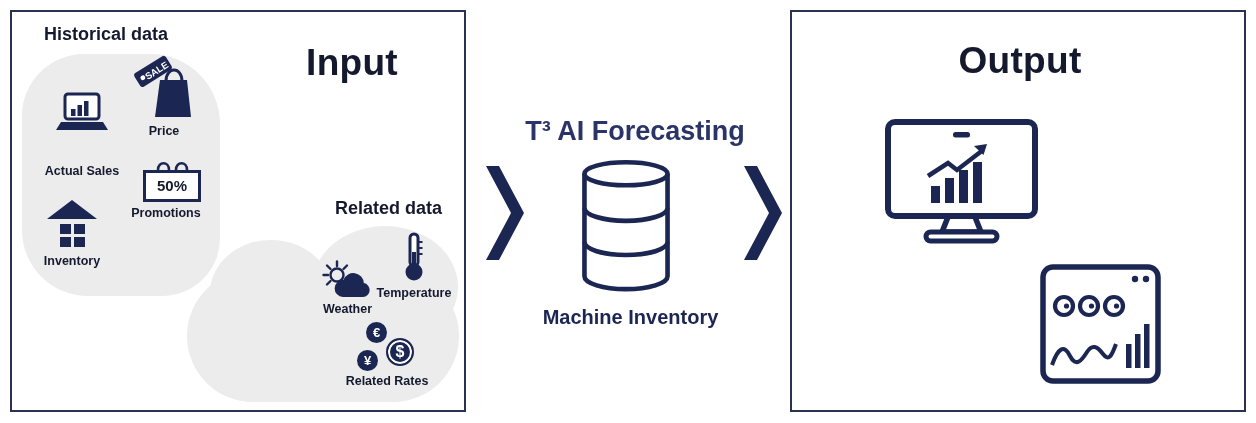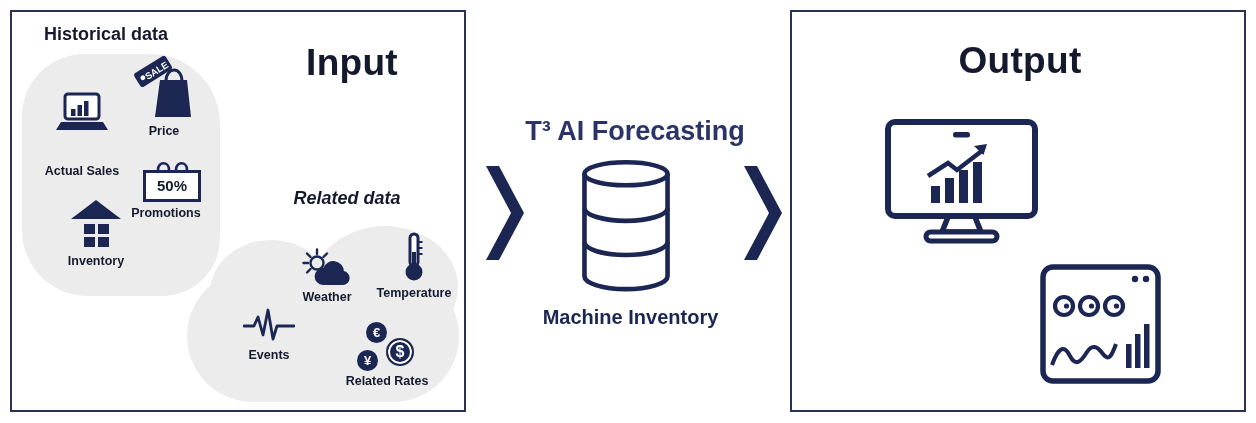--- a/index.html
+++ b/index.html
@@ -31,39 +31,39 @@
     letter-spacing:0.3px;
   }
   #input-title  { left:245px; top:30px; width:190px; }
   #output-title { left:133px; top:28px; width:190px; }
 
   .section-label {
     position:absolute; font-size:18px; font-weight:600; color:var(--heading);
     z-index:2; white-space:nowrap;
   }
   #historical-label { left:32px; top:12px; }
-  #related-label    { left:240px; top:176px; width:190px; text-align:center;font-style:italic; }
+  #related-label    { left:240px; top:186px; width:190px; text-align:right; }
 
   .blob { position:absolute; background:var(--panel_gray); z-index:0; }
   #historical-blob { left:10px; top:42px; width:198px; height:242px; border-radius:62px 70px 58px 66px; }
   #cloud-main   { left:175px; top:258px; width:272px; height:132px; border-radius:66px; }
   #cloud-bump-l { left:198px; top:228px; width:122px; height:106px; border-radius:50%; }
   #cloud-bump-r { left:300px; top:214px; width:146px; height:122px; border-radius:50%; }
 
   .icon-group {
     position:absolute; display:flex; flex-direction:column; align-items:center;
     gap:4px; z-index:2; color:var(--navy); text-align:center;
   }
   .icon-label { font-size:12.5px; font-weight:700; color:var(--heading); white-space:nowrap; }
 
   #actual-sales-item { left:28px;  top:80px;  width:84px;gap:32px; }
   #price-item        { left:108px; top:42px;  width:88px; }
   #promotions-item   { left:108px; top:146px; width:92px; }
-  #inventory-item    { left:40px;  top:186px; width:88px; }
-  #weather-item      { left:270px; top:236px; width:90px; }
+  #inventory-item    { left:16px;  top:186px; width:88px; }
+  #weather-item      { left:270px; top:248px; width:90px;align-items:flex-end; }
   #temperature-item  { left:352px; top:220px; width:100px; }
   #events-item       { left:212px; top:296px; width:90px; }
   #exchange-item     { left:315px; top:300px; width:120px; }
 
   .promo-box { display:flex; flex-direction:column; align-items:center;margin-left:12px; }
   .promo-rect {
     border:3px solid var(--navy); background:#fff; color:var(--heading);
     font-weight:800; font-size:15px; padding:3px 11px; line-height:1.3;
   }
 
@@ -187,28 +187,20 @@
           <line x1="15" y1="16" x2="19.5" y2="16" stroke="currentColor" stroke-width="2"></line>
           <line x1="15" y1="22" x2="19.5" y2="22" stroke="currentColor" stroke-width="2"></line>
           <rect x="7" y="2" width="8" height="32" rx="4" fill="#fff" stroke="currentColor" stroke-width="3"></rect>
           <rect x="9" y="20" width="4" height="17" fill="currentColor"></rect>
           <circle cx="11" cy="40" r="8.5" fill="currentColor"></circle>
         </svg>
       </span>
       <span class="icon-label">Temperature</span>
     </div>
 
-    <div class="icon-group" id="events-item">
-      <span>
-        <svg width="52" height="36" viewBox="0 0 52 36">
-          <path d="M1 18 h10 l4-9 5 18 5-25 5 29 4-13 h17" fill="none" stroke="currentColor" stroke-width="2.8" stroke-linecap="round" stroke-linejoin="round"></path>
-        </svg>
-      </span>
-      <span class="icon-label">Events</span>
-    </div>
 
     <div class="icon-group" id="exchange-item">
       <div class="coins">
         <div class="coin coin-euro">€</div>
         <div class="coin coin-dollar">$</div>
         <div class="coin coin-yen">¥</div>
       </div>
       <span class="icon-label">Related Rates</span>
     </div>
   </div>

